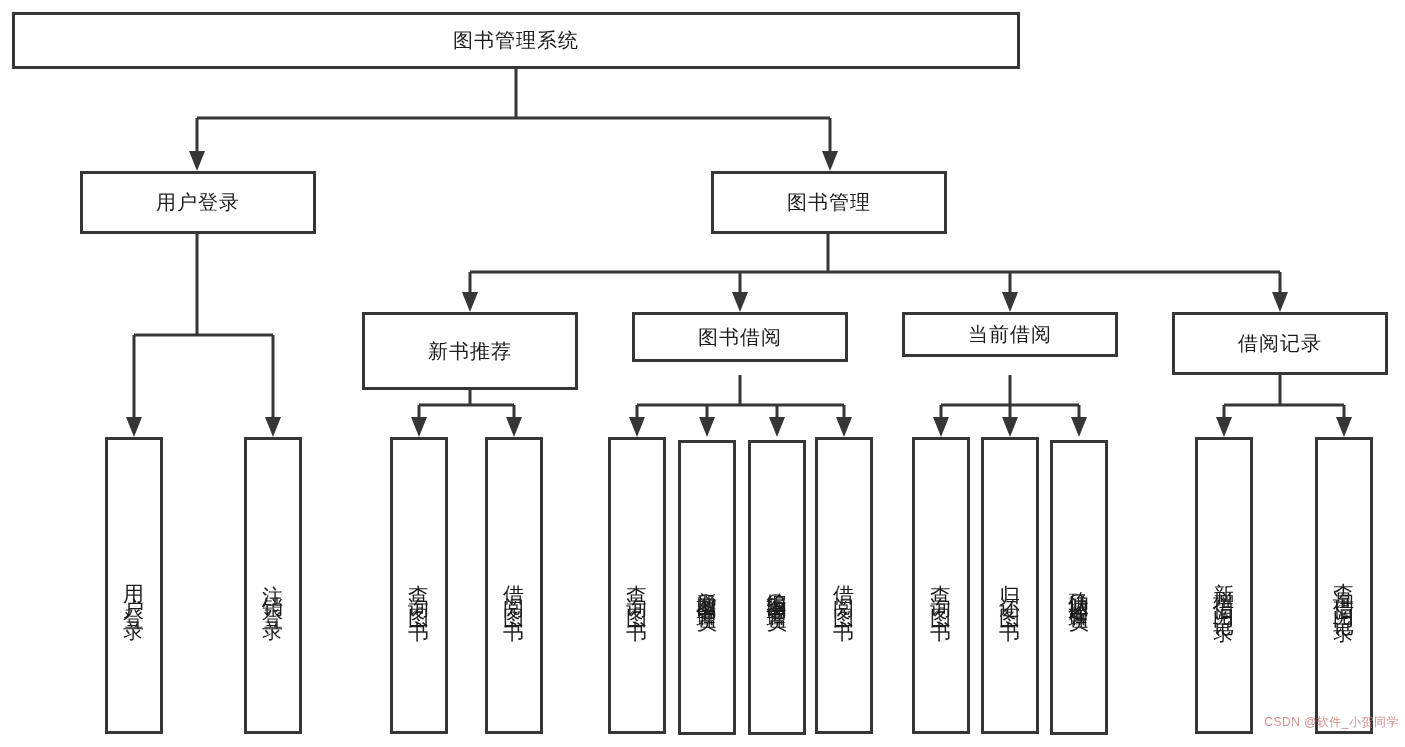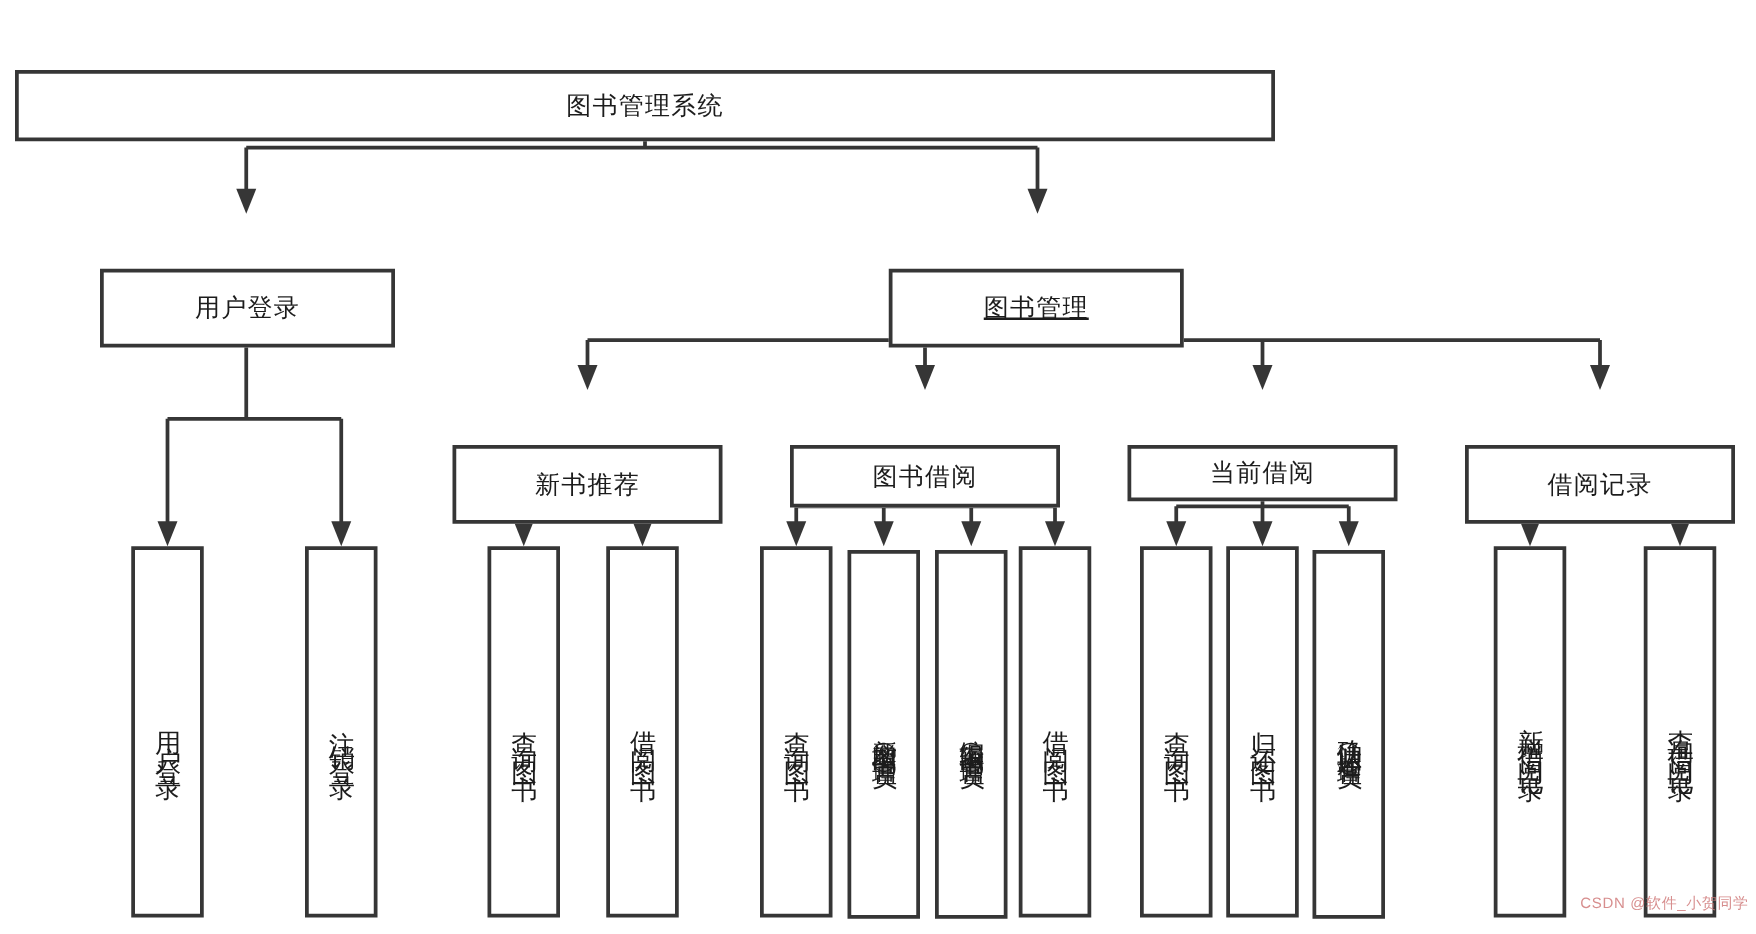--- a/index.html
+++ b/index.html
@@ -20,21 +20,21 @@
   .node {
     position: absolute;
     box-sizing: border-box;
     background: #ffffff;
     border: 3px solid #363636;
     display: flex;
     align-items: center;
     justify-content: center;
     color: #1c1c1c;
   }
-  .node.h { font-size: 20px; letter-spacing: 1px; margin-top: 44px; }
+  .node.h { font-size: 20px; letter-spacing: 1px; }
   .node.v span {
     writing-mode: vertical-rl;
     text-orientation: mixed;
     font-size: 21px;
     line-height: 1;
     white-space: nowrap;
   }
   .node.v span.short { letter-spacing: 12px; margin-bottom: -12px; }
   .node.v span.mid   { letter-spacing: 8px;  margin-bottom: -8px; }
   .node.v span.long  { letter-spacing: 3px;  margin-bottom: -3px; font-size: 20px; }
@@ -94,25 +94,25 @@
     </g>
   </svg>
 
   <div class="node h" style="left:12px; top:12px; width:1008px; height:57px;">
     <span>图书管理系统</span>
   </div>
 
   <div class="node h" style="left:80px; top:171px; width:236px; height:63px;">
     <span>用户登录</span>
   </div>
-  <div class="node h" style="left:711px; top:171px; width:236px; height:63px;text-decoration:underline;">
+  <div class="node h" style="left:711px; top:171px; width:236px; height:63px;">
     <span>图书管理</span>
   </div>
 
-  <div class="node h" style="left:362px; top:312px; width:216px; height:63px;">
+  <div class="node h" style="left:362px; top:312px; width:216px; height:78px;">
     <span>新书推荐</span>
   </div>
   <div class="node h" style="left:632px; top:312px; width:216px; height:50px;">
     <span>图书借阅</span>
   </div>
   <div class="node h" style="left:902px; top:312px; width:216px; height:45px;">
     <span>当前借阅</span>
   </div>
   <div class="node h" style="left:1172px; top:312px; width:216px; height:63px;">
     <span>借阅记录</span>

